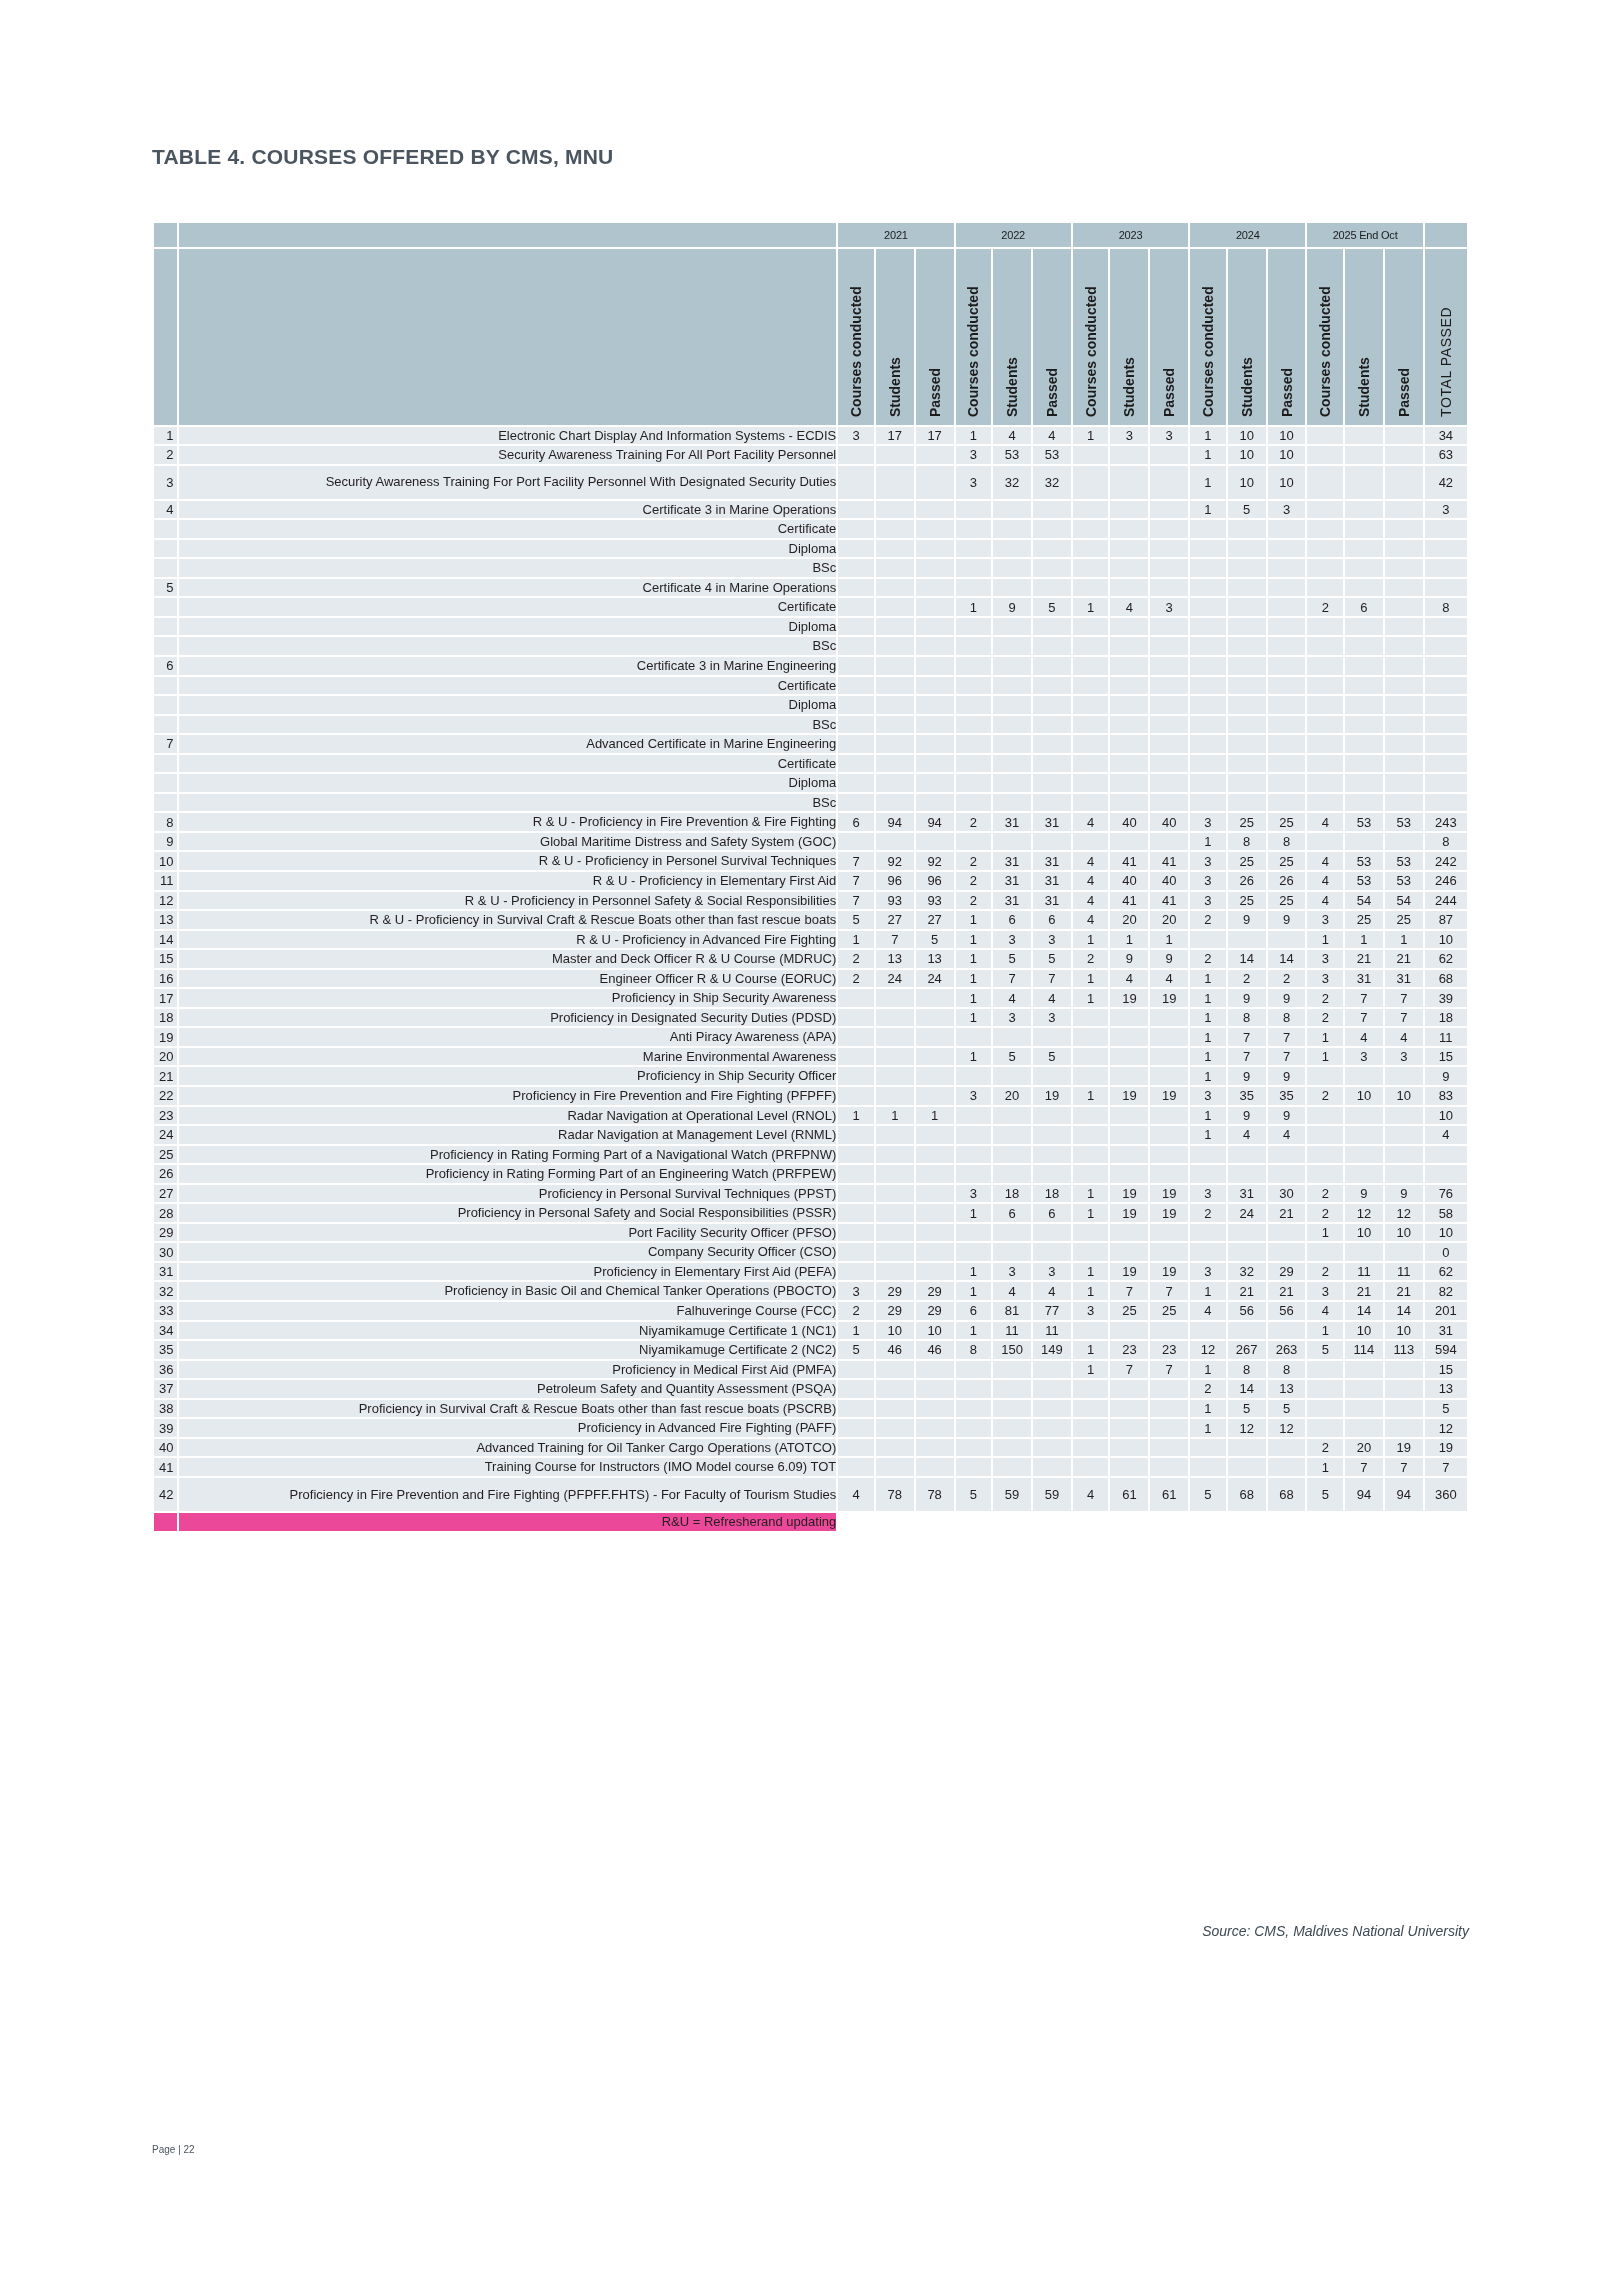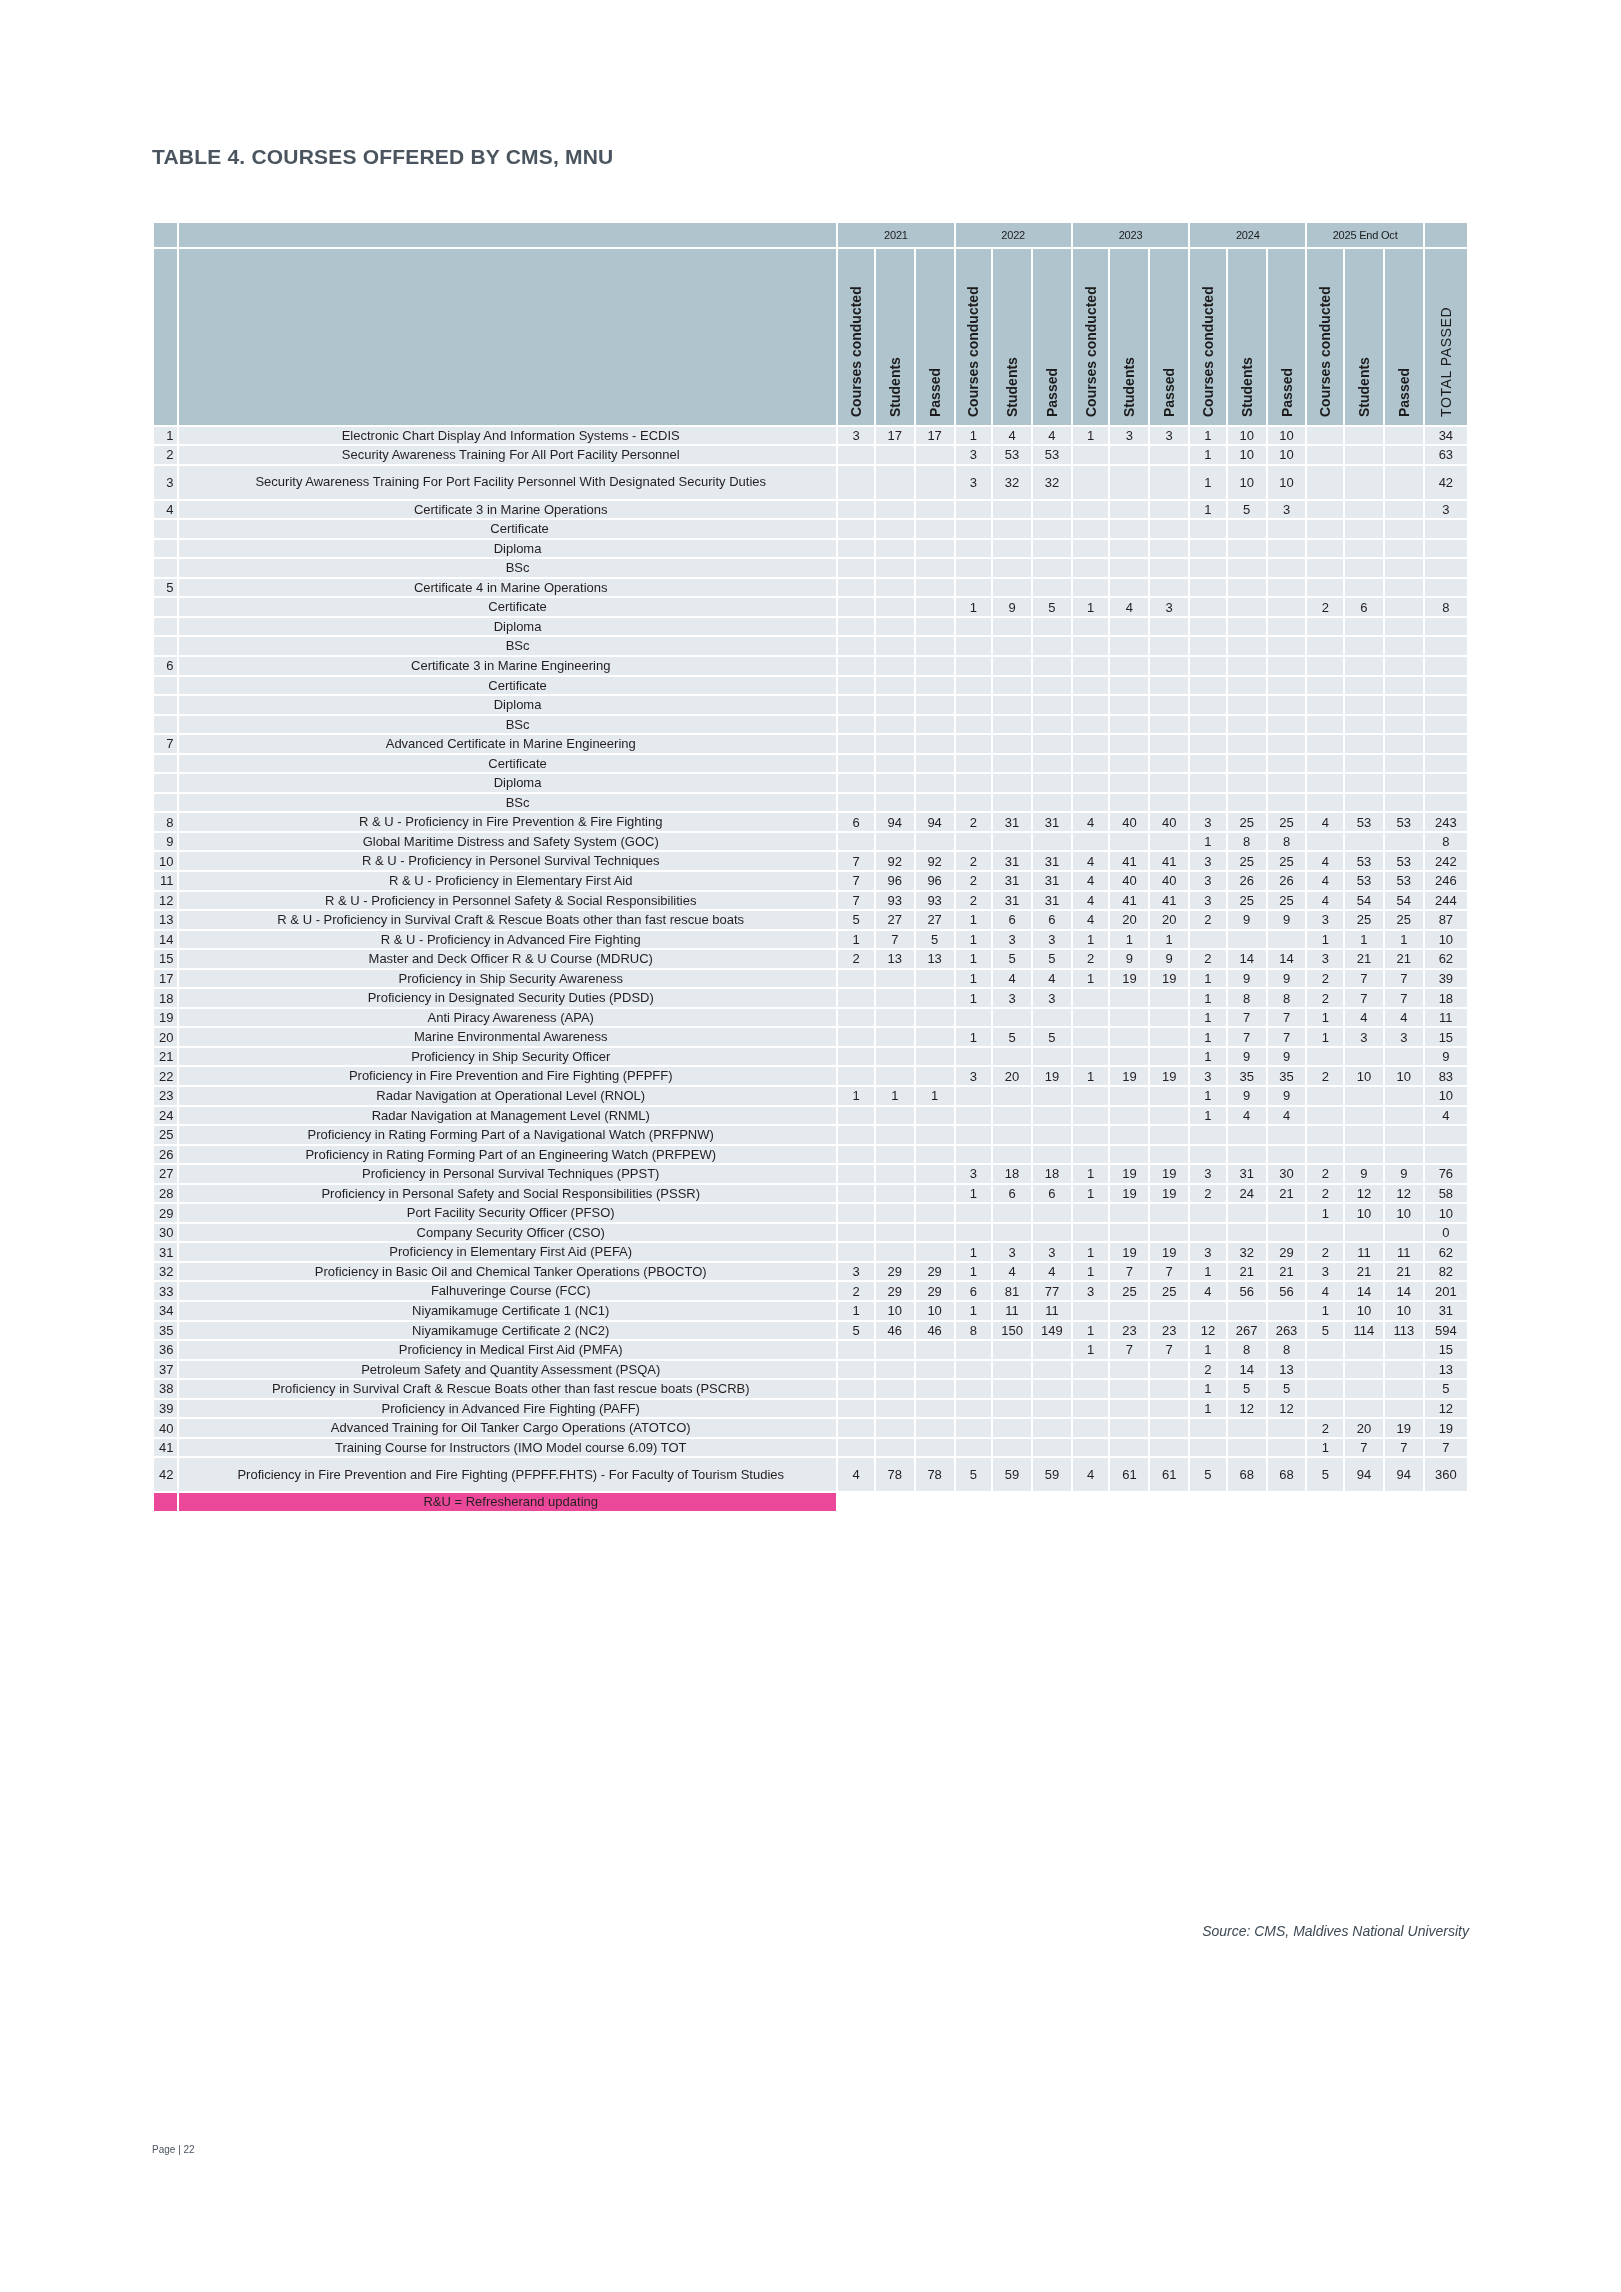--- a/index.html
+++ b/index.html
@@ -92,21 +92,21 @@
     font-size: 13px;
     color: #231f20;
   }
   td.idx {
     text-align: right;
     padding-right: 3.9px !important;
     font-size: 13px;
     color: #231f20;
   }
   td.lbl {
-    text-align: center;
+    text-align: right;
     padding-left: 5.9px !important;
     font-size: 13px;
     line-height: 1.35;
     color: #231f20;
   }
   td.lbl.sub {
     padding-left: 19.6px !important;
   }
   td.lbl.sub2 {
     padding-left: 23.5px !important;
@@ -781,20 +781,40 @@
           <td class="num">9</td>
           <td class="num">2</td>
           <td class="num">14</td>
           <td class="num">14</td>
           <td class="num">3</td>
           <td class="num">21</td>
           <td class="num">21</td>
           <td class="tot">62</td>
         </tr>
         <tr class="drow">
+          <td class="idx">16</td>
+          <td class="lbl">Engineer Officer R &amp; U Course (EORUC)</td>
+          <td class="num">2</td>
+          <td class="num">24</td>
+          <td class="num">24</td>
+          <td class="num">1</td>
+          <td class="num">7</td>
+          <td class="num">7</td>
+          <td class="num">1</td>
+          <td class="num">4</td>
+          <td class="num">4</td>
+          <td class="num">1</td>
+          <td class="num">2</td>
+          <td class="num">2</td>
+          <td class="num">3</td>
+          <td class="num">31</td>
+          <td class="num">31</td>
+          <td class="tot">68</td>
+        </tr>
+        <tr class="drow">
           <td class="idx">17</td>
           <td class="lbl">Proficiency in Ship Security Awareness</td>
           <td class="num"></td>
           <td class="num"></td>
           <td class="num"></td>
           <td class="num">1</td>
           <td class="num">4</td>
           <td class="num">4</td>
           <td class="num">1</td>
           <td class="num">19</td>

